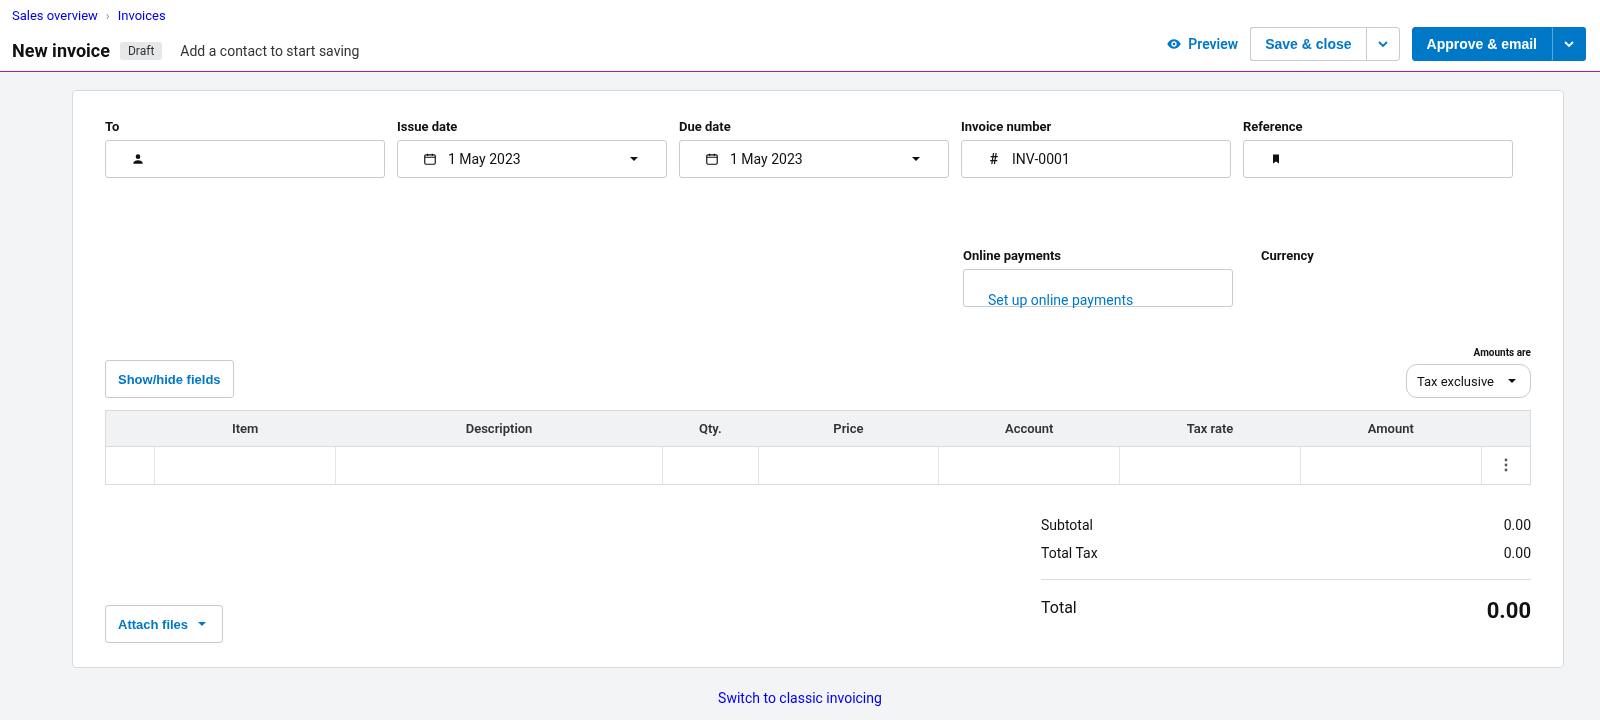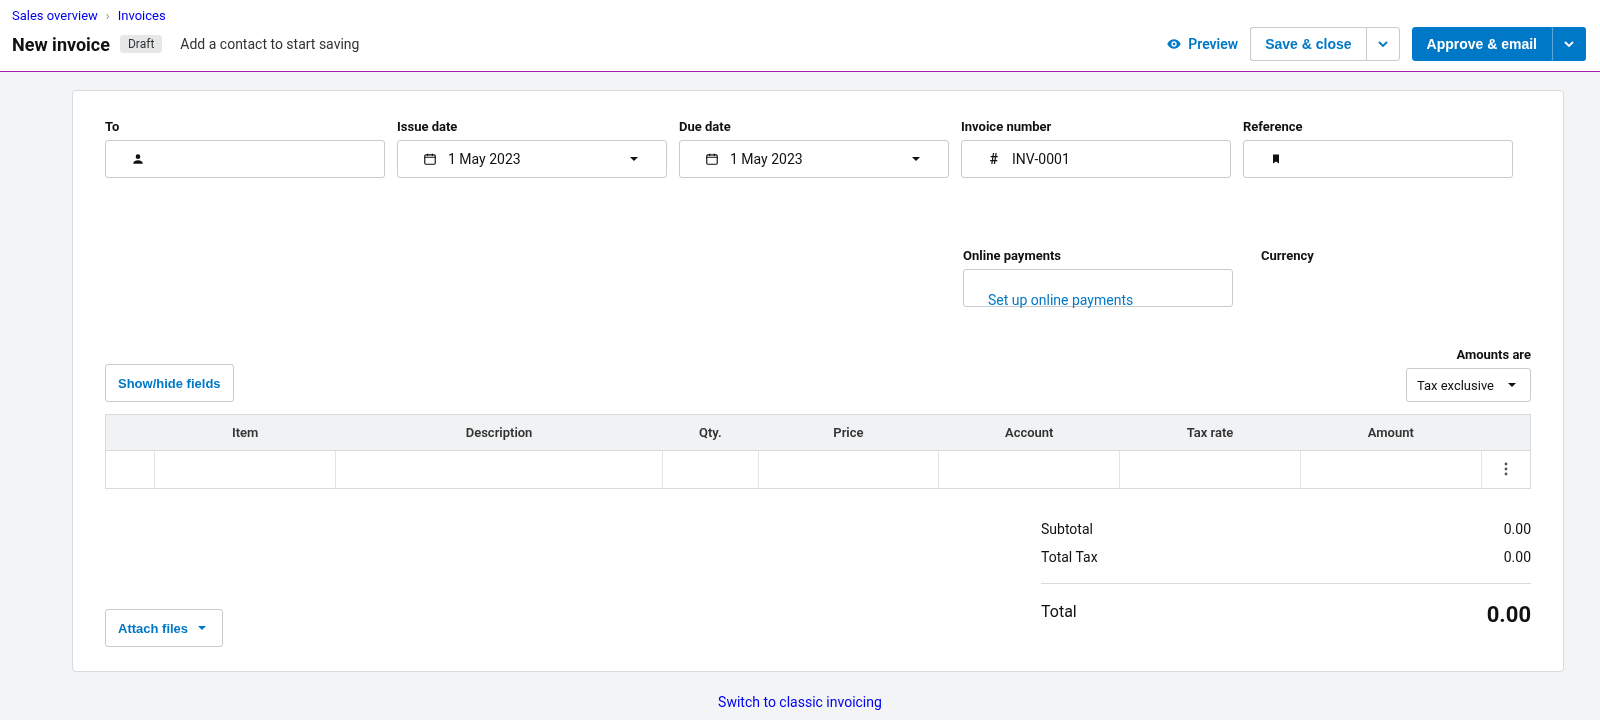--- a/index.html
+++ b/index.html
@@ -24,21 +24,21 @@
     display: flex;
     align-items: center;
     gap: 8px;
     font-size: 13px;
     color: #0078c8;
     margin-bottom: 4px;
   }
   .breadcrumb .chev { color: #8a9096; }
   .title-row {
     display: flex;
-    align-items: center;
+    align-items: flex-end;
     justify-content: space-between;
   }
   .title-left {
     display: flex;
     align-items: center;
     gap: 10px;
   }
   .page-title {
     font-size: 18px;
     font-weight: 700;
@@ -162,25 +162,25 @@
     color: #0078c8;
     border: 1px solid #c6ccd0;
     border-radius: 3px;
     font-weight: 600;
     display: flex;
     align-items: center;
     gap: 6px;
     cursor: pointer;
   }
   .amounts-block { text-align: right; }
-  .amounts-block .lbl { font-size: 13px; font-weight: 700; margin-bottom: 6px; display: block; }
+  .amounts-block .lbl { font-size: 10px; font-weight: 700; margin-bottom: 6px; display: block; }
   .select {
     height: 34px;
     border: 1px solid #c6ccd0;
-    border-radius: 3px;
+    border-radius: 11px;
     display: inline-flex;
     align-items: center;
     padding: 0 10px;
     gap: 10px;
     background: #fff;
     font-size: 13px;
     color: #111;
     min-width: 120px;
   }
 

